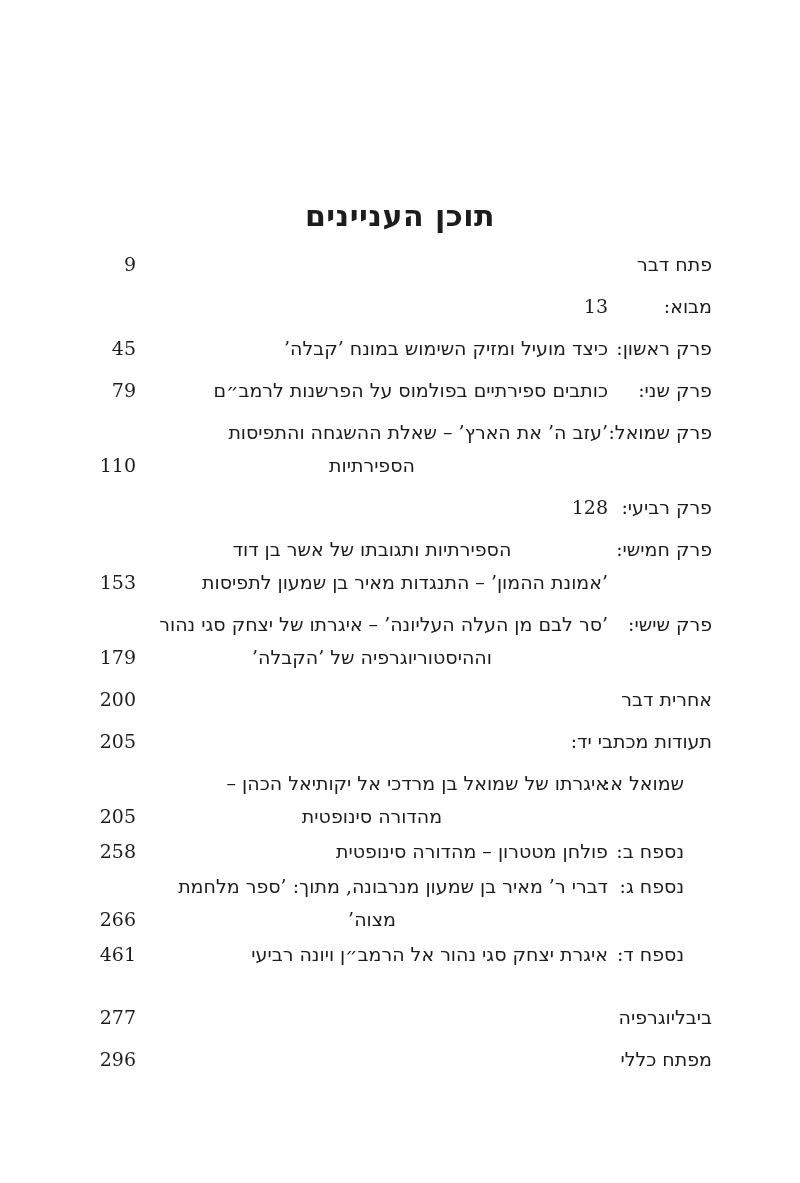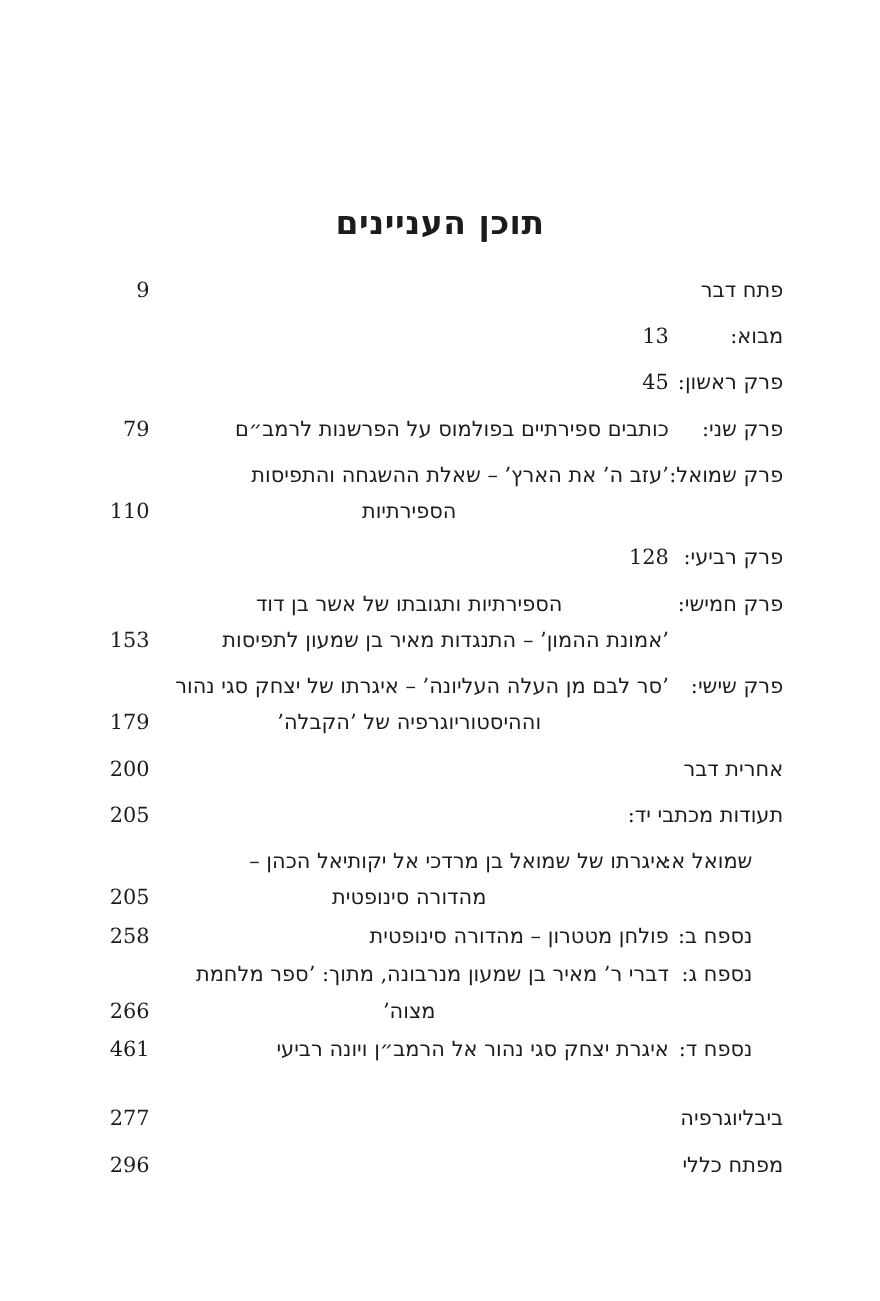--- a/index.html
+++ b/index.html
@@ -11,21 +11,21 @@
     background: #ffffff;
     font-family: "DejaVu Serif", "DejaVu Sans", serif;
     color: #1c1c1c;
     overflow: hidden;
   }
   .title {
     position: absolute;
     top: 182px;
     left: 0;
     right: 0;
-    margin: 4px;
+    margin: 16px;
     text-align: center;
     direction: rtl;
     font-size: 30px;
     font-weight: bold;
     letter-spacing: 0.5px;
   }
   .toc {
     position: absolute;
     top: 248px;
     right: 88px;
@@ -73,20 +73,23 @@
     <div class="page-num">9</div>
   </div>
 
   <div class="entry">
     <div class="label">מבוא:</div>
     <div class="page-num">13</div>
   </div>
 
   <div class="entry">
     <div class="label">פרק ראשון:</div>
+    <div class="desc">
+          <div class="line">כיצד מועיל ומזיק השימוש במונח ’קבלה’</div>
+        </div>
     <div class="page-num">45</div>
   </div>
 
   <div class="entry">
     <div class="label">פרק שני:</div>
     <div class="desc">
           <div class="line">כותבים ספירתיים בפולמוס על הפרשנות לרמב״ם</div>
         </div>
     <div class="page-num">79</div>
   </div>

